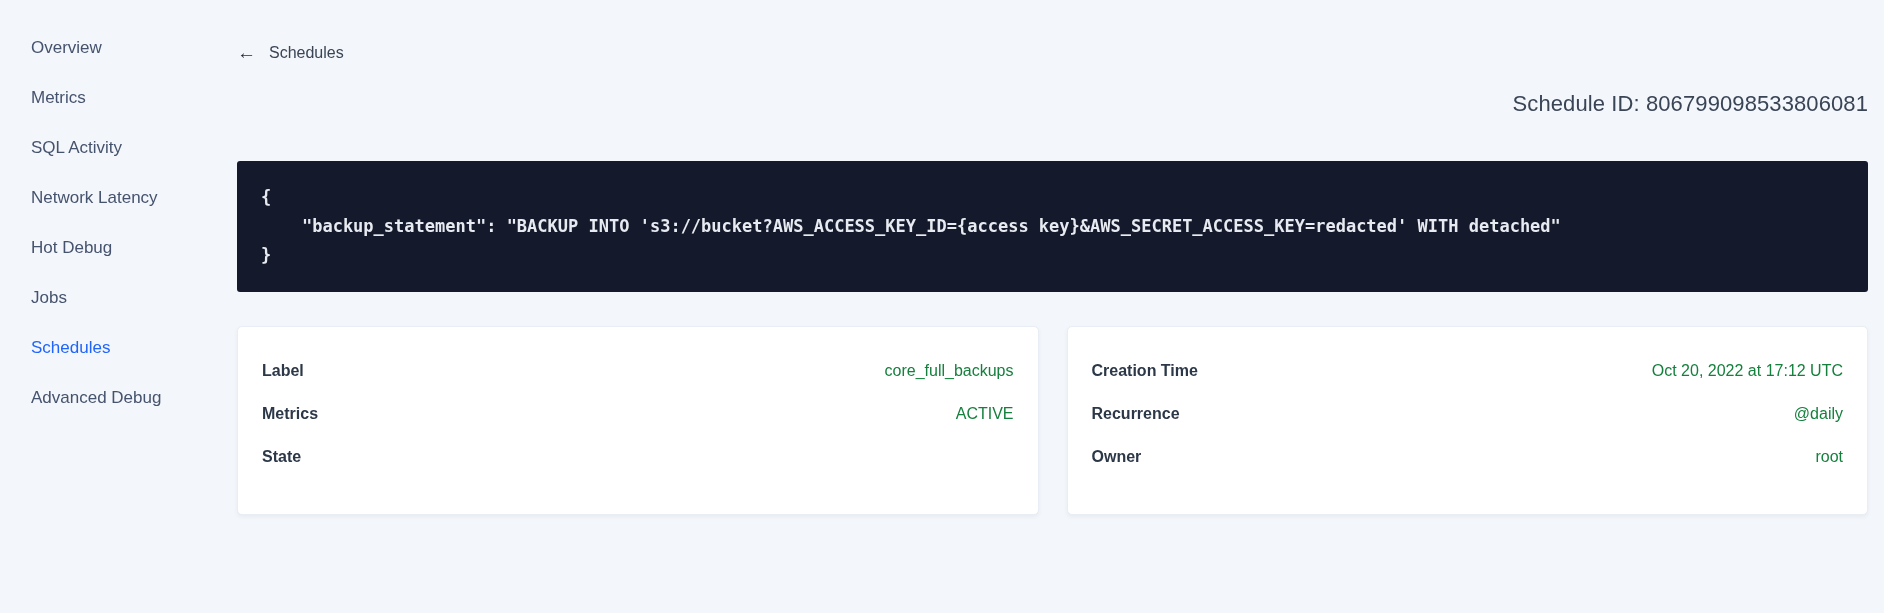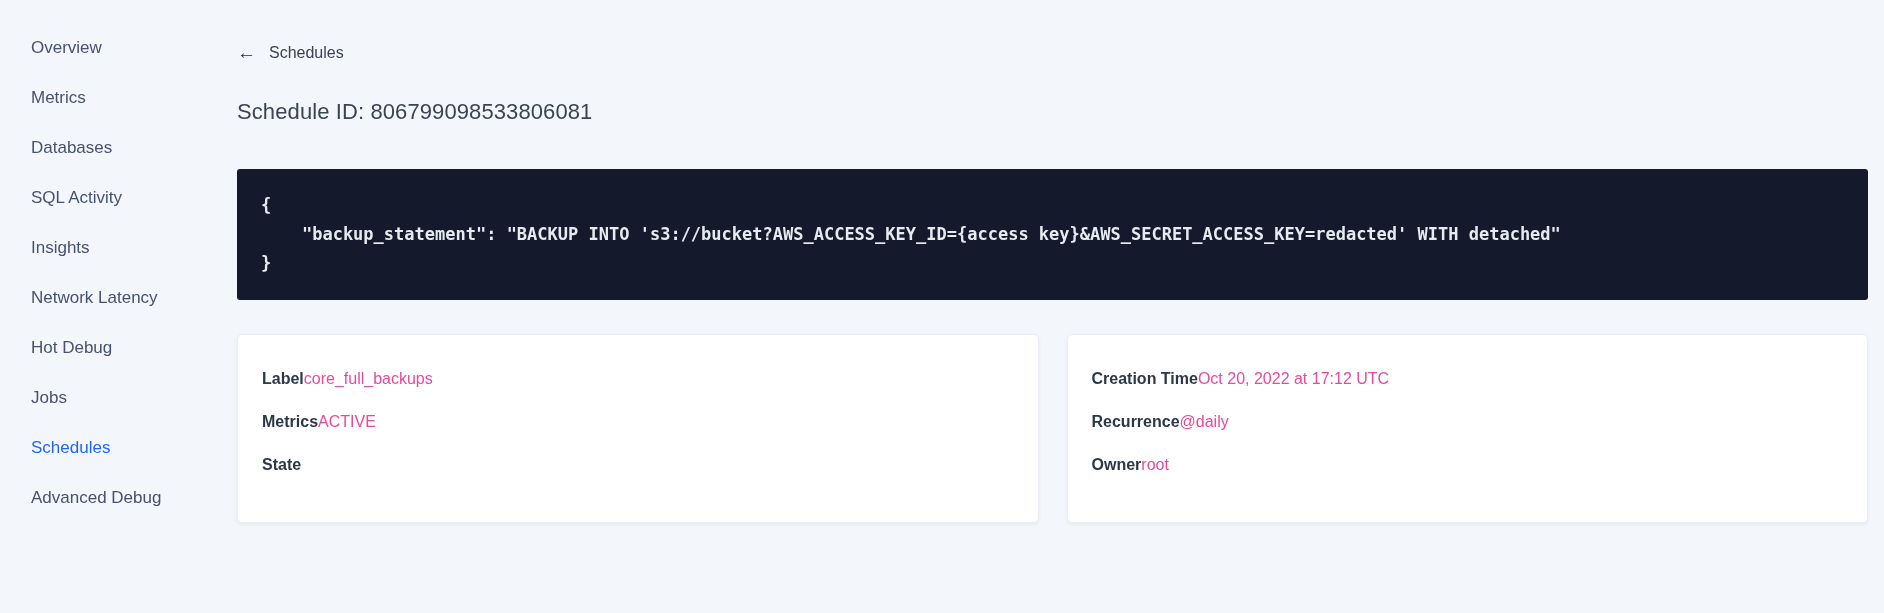--- a/index.html
+++ b/index.html
@@ -46,25 +46,26 @@
     color: #394455;
     cursor: pointer;
     text-decoration: none;
   }
   .breadcrumb .arrow {
     font-size: 19px;
     line-height: 1;
     color: #242a35;
   }
   .page-title {
-    margin-top: 36px;
+    margin-top: 28px;
     font-size: 22px;
     font-weight: 400;
     color: #394455;
     letter-spacing: 0.1px;
+    text-align: right;
   }
 
   
   .code-block {
     margin-top: 44px;
     background: #141a2b;
     border-radius: 3px;
     padding: 22px 24px;
     width: 100%;
   }
@@ -89,49 +90,48 @@
     flex: 1 1 0;
     background: #ffffff;
     border: 1px solid #e9eef4;
     border-radius: 5px;
     box-shadow: 0 2px 4px rgba(56, 76, 108, 0.06);
     padding: 22px 24px 36px 24px;
   }
   .detail-row {
     height: 43px;
     display: flex;
+    justify-content: space-between;
     align-items: center;
   }
   .detail-label {
     font-size: 16px;
     font-weight: 700;
     color: #2c3848;
   }
   .detail-value {
     font-size: 16px;
     font-weight: 400;
-    color: #ec4899;
+    color: #15803d;
     text-align: right;
   }
 </style>
 </head>
 <body>
 
 <nav class="sidebar">
   <div>
 
       <div class="nav-item">Overview</div>
 
       <div class="nav-item">Metrics</div>
 
-      <div class="nav-item">Databases</div>
 
       <div class="nav-item">SQL Activity</div>
 
-      <div class="nav-item">Insights</div>
 
       <div class="nav-item">Network Latency</div>
 
       <div class="nav-item">Hot Debug</div>
 
       <div class="nav-item">Jobs</div>
 
       <div class="nav-item active">Schedules</div>
 
       <div class="nav-item">Advanced Debug</div>

